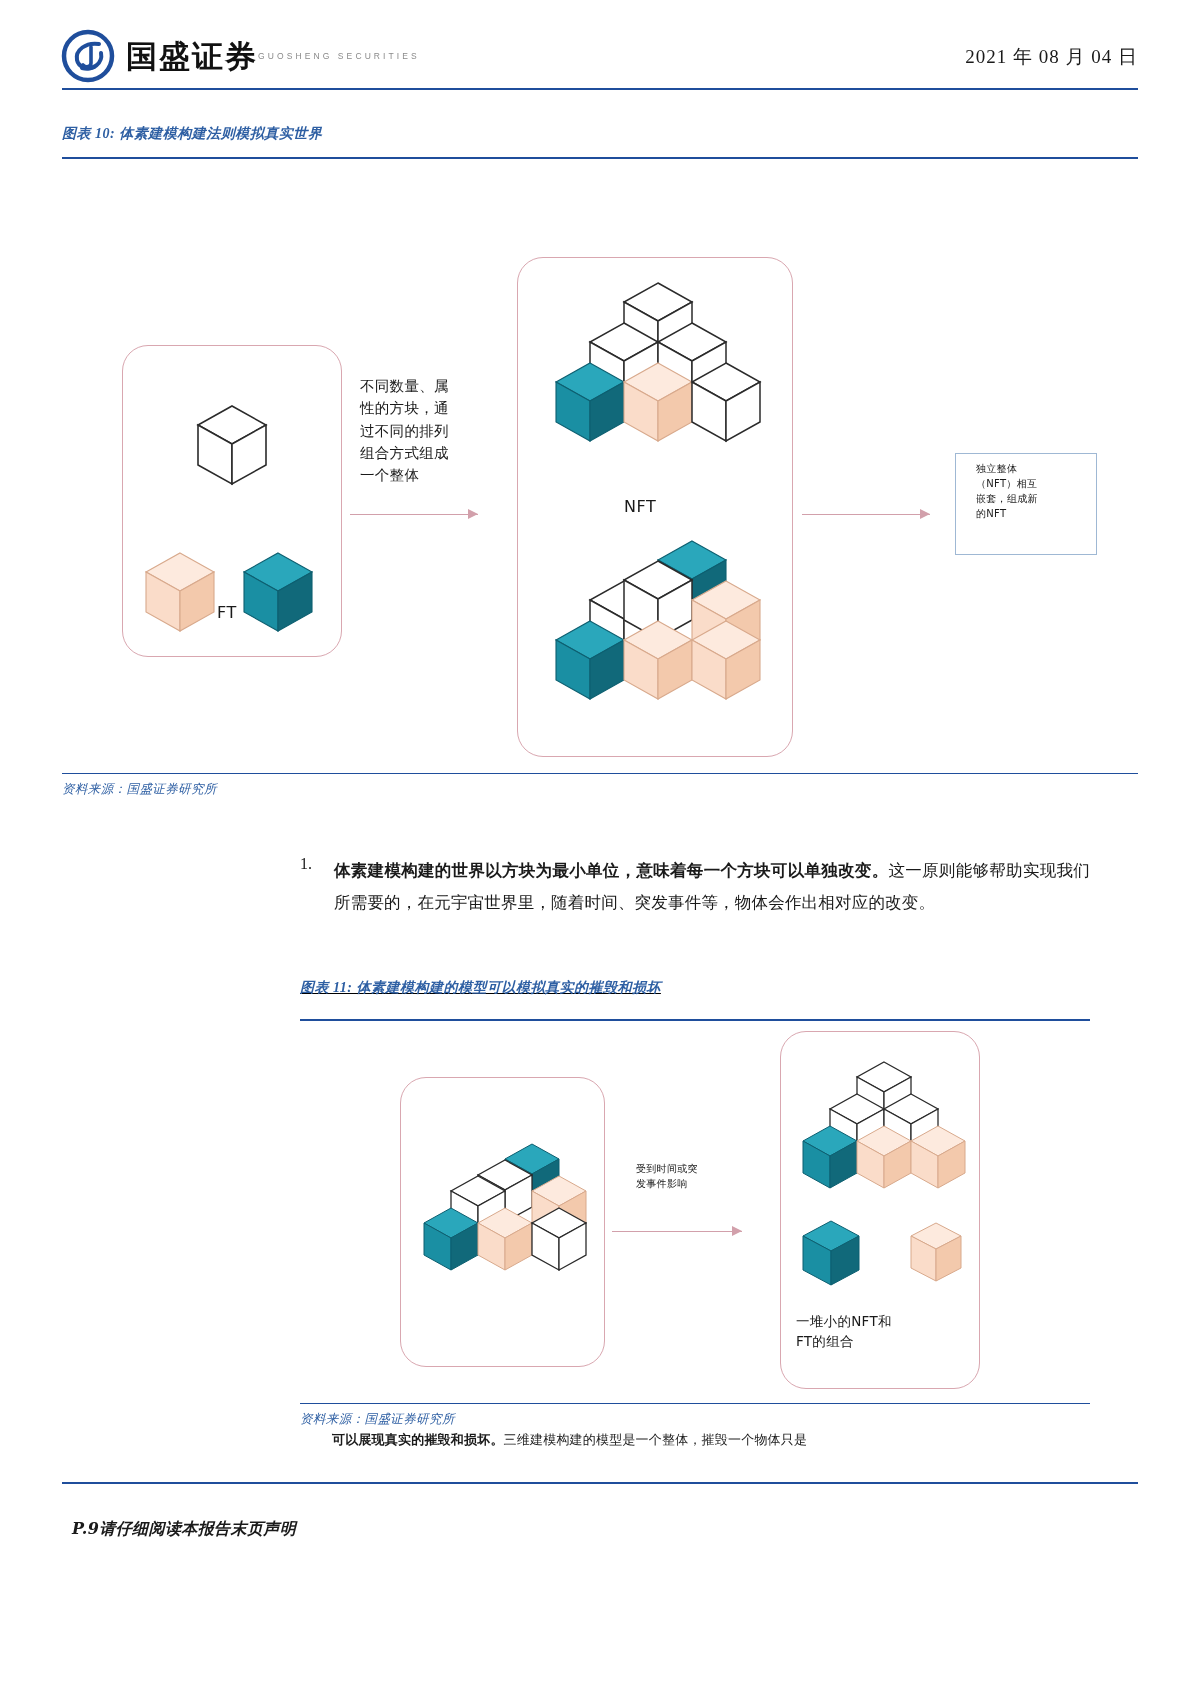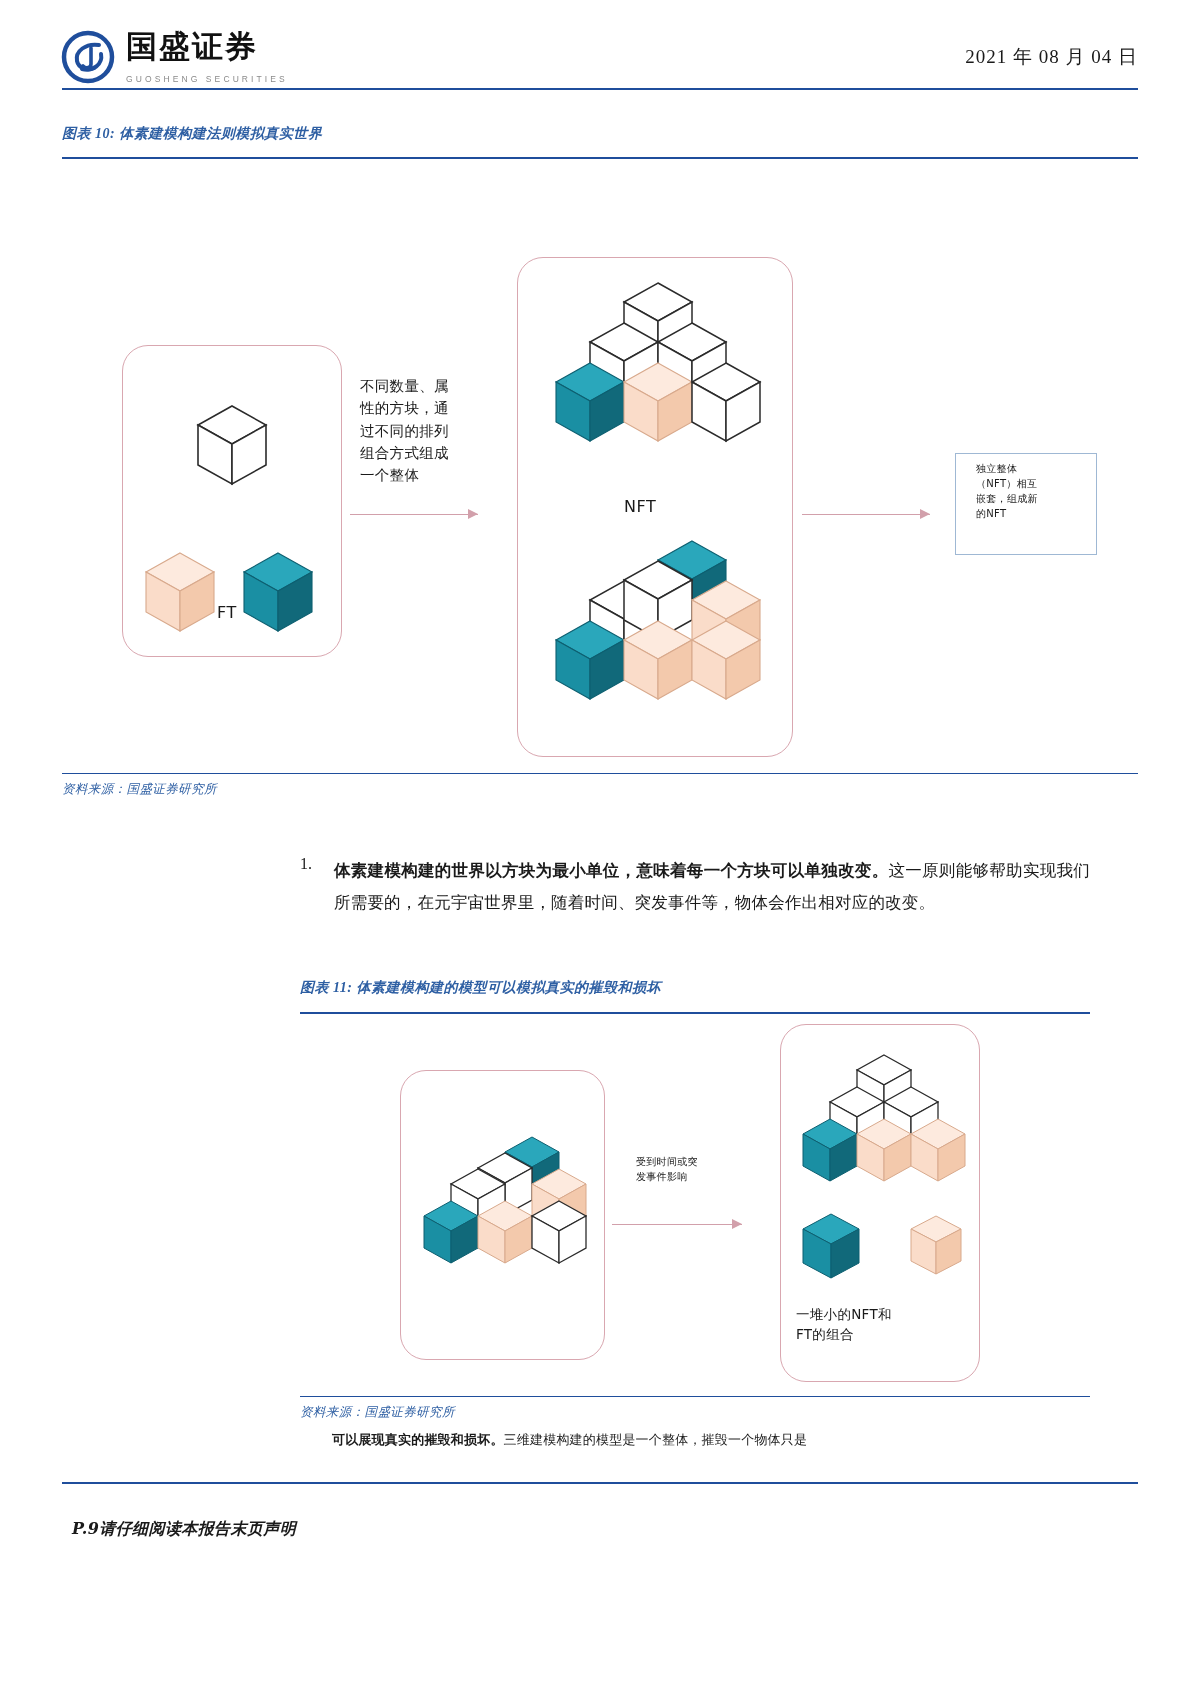--- a/index.html
+++ b/index.html
@@ -8,21 +8,21 @@
     background: #ffffff;
     font-family: "Liberation Serif", "DejaVu Serif", serif;
     overflow: hidden;
   }
   .page { position: relative; width: 1200px; height: 1698px; background:#fff; }
 
   
   .header { position:absolute; left:0; top:0; width:1200px; height:100px; }
   .logo-wrap { position:absolute; left:62px; top:30px; display:flex; align-items:center; }
   .logo-mark { width:52px; height:52px; flex:0 0 52px; }
-  .logo-text { margin-left:12px; display:flex; flex-direction:column; justify-content:center; }
+  .logo-text { margin-left:12px; display:flex; flex-direction:row; justify-content:center; }
   .logo-cn { font-family:"DejaVu Sans","Liberation Sans",sans-serif; font-weight:bold; font-size:31px; color:#111; letter-spacing:2px; line-height:1.05; }
   .logo-en { font-family:"Liberation Sans",sans-serif; font-size:8.5px; color:#8a8a8a; letter-spacing:3.1px; margin-top:11px; }
   .header-date { position:absolute; right:62px; top:44px; font-family:"Liberation Serif",serif; font-size:19px; color:#1a1a1a; letter-spacing:1px; }
   .header-rule { position:absolute; left:62px; right:62px; top:88px; height:2px; background:#1f4e9c; }
 
   
   .fig-cap { font-family:"Liberation Serif",serif; font-style:italic; font-weight:bold; font-size:14px; color:#2e5fa3; letter-spacing:0.5px; }
   .fig-rule-top { height:1.6px; background:#1f4e9c; }
   .fig-rule-bot { height:1.2px; background:#1f4e9c; }
   .fig-src { font-family:"Liberation Serif",serif; font-style:italic; font-size:12.5px; color:#2e5fa3; letter-spacing:0.4px; }
@@ -252,21 +252,21 @@
   <div class="body-list">
     <div class="li-row">
       <div class="li-num">1.</div>
       <div class="li-body">
         <span class="b">体素建模构建的世界以方块为最小单位，意味着每一个方块可以单独改变。</span><span>这一原则能够帮助实现我们所需要的，在元宇宙世界里，随着时间、突发事件等，物体会作出相对应的改变。</span>
       </div>
     </div>
   </div>
 
   <div class="fig11">
-    <div class="cap" style="padding-bottom:15px;">
+    <div class="cap" style="padding-bottom:22px;text-decoration:underline;">
       <span class="fig-cap">图表 11: 体素建模构建的模型可以模拟真实的摧毁和损坏</span>
     </div>
     <div class="fig-rule-top"></div>
 
     <div class="canvas">
 
       <div class="round-box" style="left:100px; top:56px; width:205px; height:290px;"></div>
 
       <div style="position:absolute; left:112px; top:120px; width:186px; height:150px;">
         <svg width="186" height="150" viewBox="0 0 186 150">

